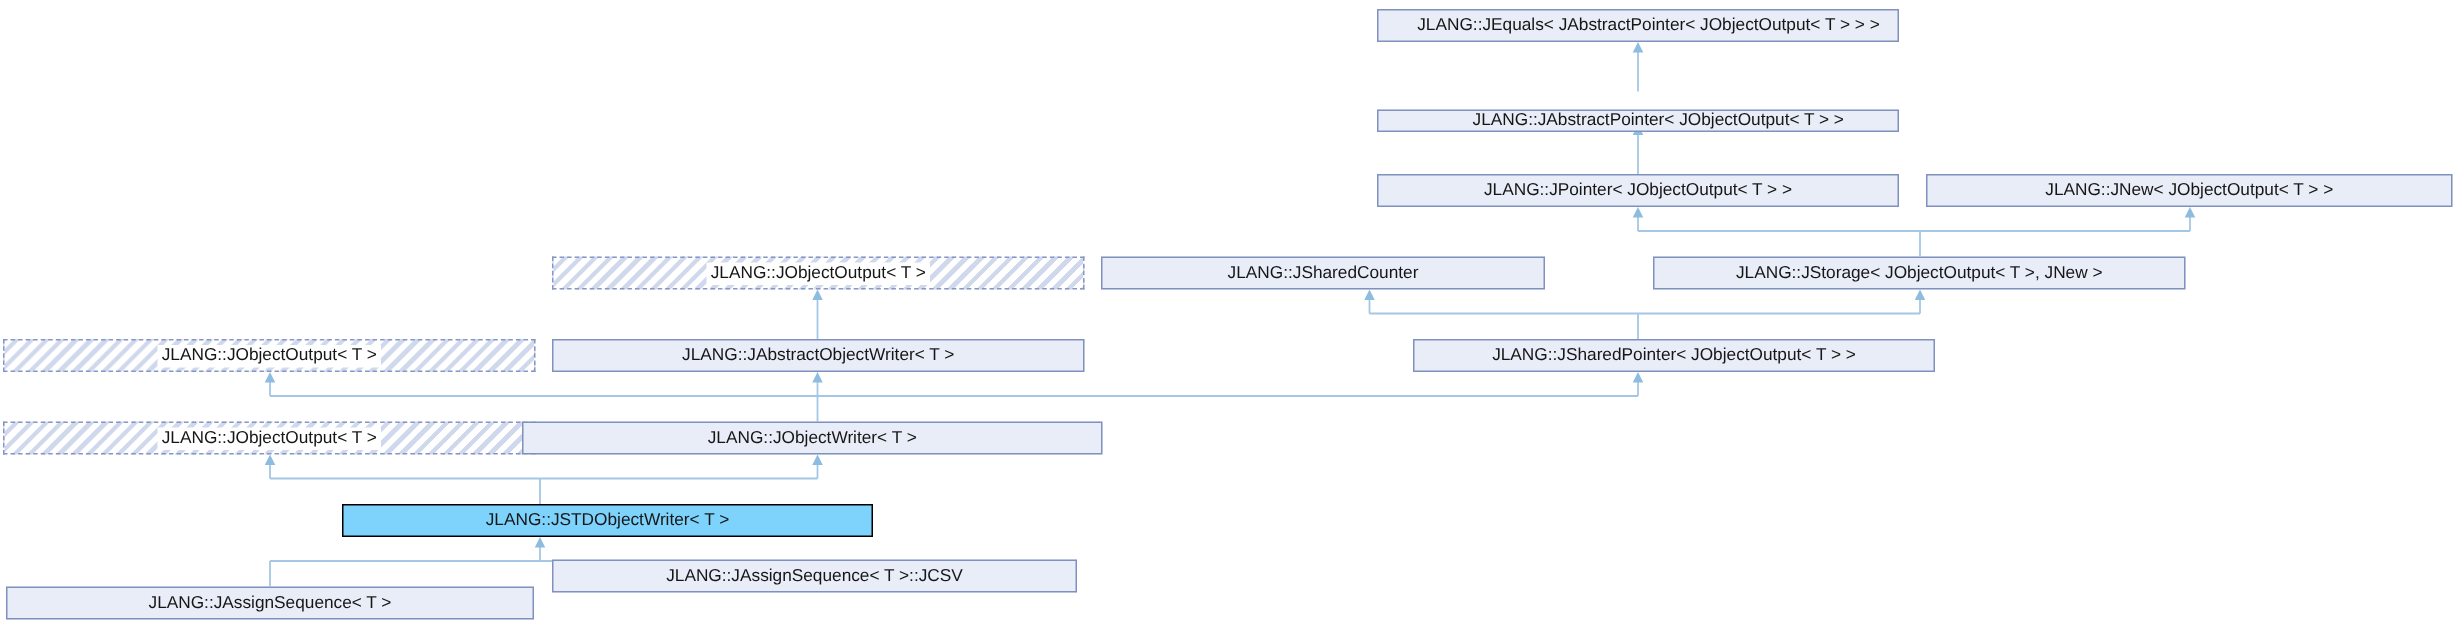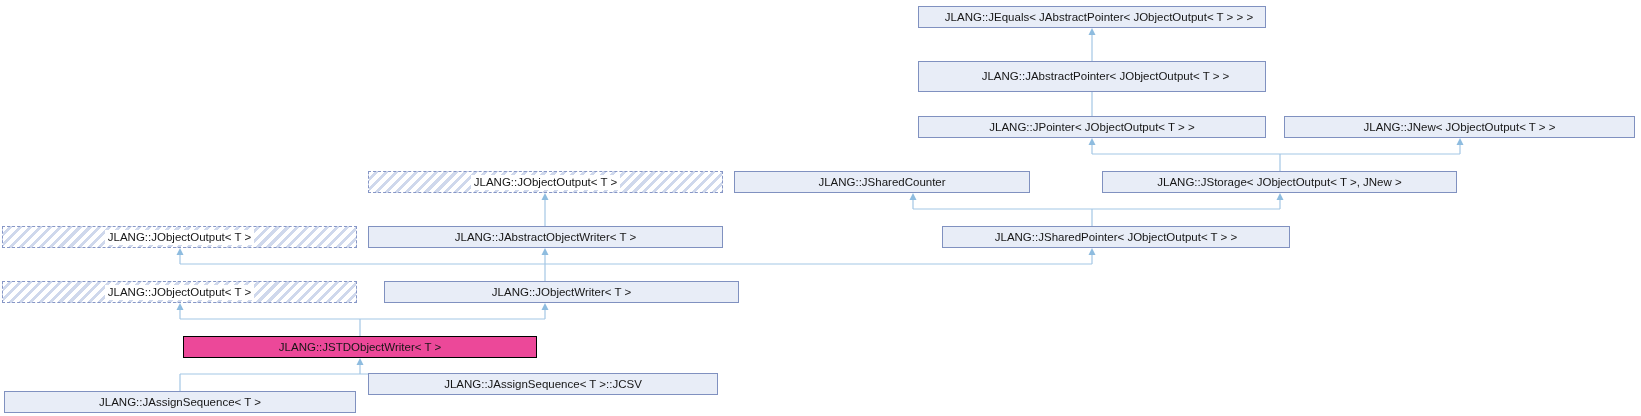--- a/index.html
+++ b/index.html
@@ -4,21 +4,21 @@
 <style>
   html,body{margin:0;padding:0;background:#ffffff;}
   #canvas{position:relative;width:1641px;height:416px;background:#ffffff;overflow:hidden;
           font-family:"Liberation Sans",sans-serif;}
   #edge-layer{position:absolute;left:0;top:0;z-index:1;}
   .node{position:absolute;box-sizing:border-box;display:flex;align-items:center;justify-content:center;
         font-size:11.5px;color:#161616;white-space:nowrap;z-index:2;cursor:pointer;}
   .node.class{background:#e8edf7;border:1.5px solid #8091c0;}
   .node.duplicate{background:repeating-linear-gradient(135deg,#ffffff 0 4px,#cfd8ec 4px 7px);
                   border:1.4px dashed #8696c6;}
-  .node.current{background:#ec4899;border:1.4px solid #000000;cursor:default;}
+  .node.current{background:#7dd3fc;border:1.4px solid #000000;cursor:default;margin-left:45px;}
   .node .label{background:transparent;padding:0 3px;line-height:15px;}
   .node.duplicate .label{background:#ffffff;}
 </style>
 </head>
 <body>
 
 <div id="canvas" style="width: 1641px; height: 416px; background: rgb(255, 255, 255);">
   <svg id="edge-layer" width="1641" height="416">
       <line x1="1092" y1="61" x2="1092" y2="31" stroke="#a3c7e5" stroke-width="1.2"></line>
       <polygon points="1092,28 1088.5,35 1095.5,35" fill="#8ebcdf"></polygon>
@@ -55,21 +55,21 @@
       <line x1="180" y1="391" x2="180" y2="374" stroke="#a3c7e5" stroke-width="1.2"></line>
       <line x1="543" y1="391" x2="543" y2="374" stroke="#a3c7e5" stroke-width="1.2"></line>
       <line x1="180" y1="374" x2="543" y2="374" stroke="#a3c7e5" stroke-width="1.2"></line>
       <line x1="360" y1="374" x2="360" y2="361" stroke="#a3c7e5" stroke-width="1.2"></line>
       <polygon points="360,358 356.5,365 363.5,365" fill="#8ebcdf"></polygon>
     </svg>
   <div id="node-layer">
       <div class="node class" style="left: 918px; top: 6px; width: 348px; height: 22px; padding-left: 14px;">
         <span class="label">JLANG::JEquals&lt; JAbstractPointer&lt; JObjectOutput&lt; T &gt; &gt; &gt;</span>
       </div>
-      <div class="node class" style="left: 918px; top: 61px; width: 348px; height: 31px; padding-left: 27px;">
+      <div class="node class" style="left: 918px; top: 73px; width: 348px; height: 15px; padding-left: 27px;">
         <span class="label">JLANG::JAbstractPointer&lt; JObjectOutput&lt; T &gt; &gt;</span>
       </div>
       <div class="node class" style="left: 918px; top: 116px; width: 348px; height: 22px;">
         <span class="label">JLANG::JPointer&lt; JObjectOutput&lt; T &gt; &gt;</span>
       </div>
       <div class="node class" style="left: 1284px; top: 116px; width: 351px; height: 22px;">
         <span class="label">JLANG::JNew&lt; JObjectOutput&lt; T &gt; &gt;</span>
       </div>
       <div class="node duplicate" style="left: 368px; top: 171px; width: 355px; height: 22px;">
         <span class="label">JLANG::JObjectOutput&lt; T &gt;</span>
@@ -85,21 +85,21 @@
       </div>
       <div class="node class" style="left: 368px; top: 226px; width: 355px; height: 22px;">
         <span class="label">JLANG::JAbstractObjectWriter&lt; T &gt;</span>
       </div>
       <div class="node class" style="left: 942px; top: 226px; width: 348px; height: 22px;">
         <span class="label">JLANG::JSharedPointer&lt; JObjectOutput&lt; T &gt; &gt;</span>
       </div>
       <div class="node duplicate" style="left: 2px; top: 281px; width: 355px; height: 22px;">
         <span class="label">JLANG::JObjectOutput&lt; T &gt;</span>
       </div>
-      <div class="node class" style="left: 384px; top: 281px; width: 355px; height: 22px; text-align: center;">
+      <div class="node class" style="left: 348px; top: 281px; width: 387px; height: 22px; text-align: center;">
         <span class="label">JLANG::JObjectWriter&lt; T &gt;</span>
       </div>
       <div class="node current" style="left: 183px; top: 336px; width: 354px; height: 22px;">
         <span class="label">JLANG::JSTDObjectWriter&lt; T &gt;</span>
       </div>
       <div class="node class" style="left: 4px; top: 391px; width: 352px; height: 22px;">
         <span class="label">JLANG::JAssignSequence&lt; T &gt;</span>
       </div>
       <div class="node class" style="left: 368px; top: 373px; width: 350px; height: 22px;">
         <span class="label">JLANG::JAssignSequence&lt; T &gt;::JCSV</span>

